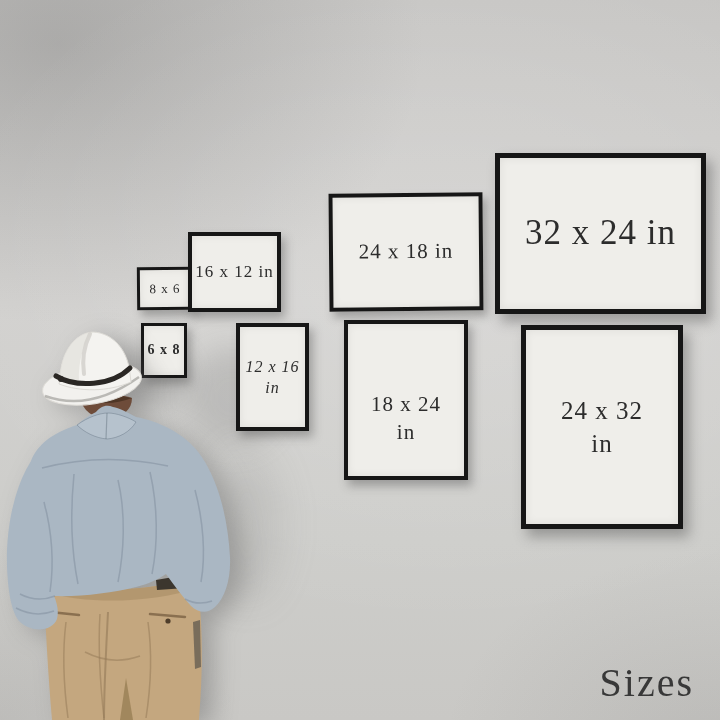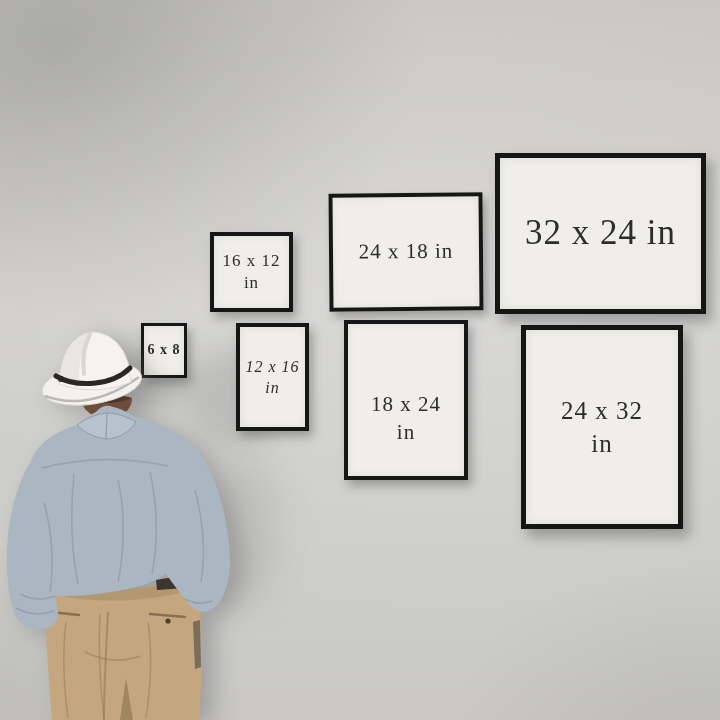--- a/index.html
+++ b/index.html
@@ -27,21 +27,21 @@
   }
   .size-label{
     text-align:center;color:#2c2c2c;letter-spacing:1px;line-height:1.32;
     font-family:"Liberation Serif", serif;
   }
   .size-label span{display:block;}
   .f1{left:137px;top:267px;width:56px;height:43px;border-width:3px;transform:rotate(-.5deg);}
   .f1 .size-label{font-size:13px;}
   .f2{left:141px;top:323px;width:46px;height:55px;border-width:3px;}
   .f2 .size-label{font-size:14px;font-weight:bold;}
-  .f3{left:210px;top:232px;width:83px;height:80px;}
+  .f3{left:188px;top:232px;width:93px;height:80px;}
   .f3 .size-label{font-size:17px;}
   .f4{left:236px;top:323px;width:73px;height:108px;font-style:italic;}
   .f4 .size-label{font-size:16px;}
   .f5{left:329px;top:193px;width:154px;height:118px;transform:rotate(-.5deg);}
   .f5 .size-label{font-size:21px;}
   .f6{left:344px;top:320px;width:124px;height:160px;}
   .f6 .size-label{font-size:21px;margin-top:37px;}
   .f7{left:495px;top:153px;width:211px;height:161px;border-width:5px;box-shadow:6px 8px 12px rgba(70,70,70,.4), inset 0 0 10px rgba(0,0,0,.07);}
   .f7 .size-label{font-size:35px;}
   .f8{left:521px;top:325px;width:162px;height:204px;border-width:5px;box-shadow:6px 8px 12px rgba(70,70,70,.4), inset 0 0 10px rgba(0,0,0,.07);}
@@ -57,20 +57,26 @@
 </style>
 </head>
 <body>
 
 <div class="stage">
 
   <div class="wall-shadow ws1"></div>
   <div class="wall-shadow ws2"></div>
   <div class="wall-shadow ws3"></div>
 
+  <div class="frame f1">
+    <div class="size-label">
+      <span>8 x 6</span>
+        <span></span>
+    </div>
+  </div>
   <div class="frame f2">
     <div class="size-label">
       <span>6 x 8</span>
         <span></span>
     </div>
   </div>
   <div class="frame f3">
     <div class="size-label">
       <span>16 x 12 in</span>
         <span></span>
@@ -155,13 +161,14 @@
       <ellipse cx="92" cy="62" rx="50" ry="20" fill="#f2f1ee" stroke="#dddbd6" stroke-width="1" transform="rotate(-9 92 62)"></ellipse>
       <path d="M 45 74 Q 90 90 139 55" stroke="rgba(140,138,134,.55)" stroke-width="2.5" fill="none"></path>
       <path d="M 60 58 C 60 32 74 11 93 10 C 113 11 128 28 130 52 L 131 60 C 108 70 80 70 59 62 Z" fill="#f4f3f0" stroke="#dcdad5" stroke-width="1"></path>
       <path d="M 60 58 C 60 32 74 11 93 10 C 83 22 78 40 79 60 C 71 61 64 60 60 58 Z" fill="#e3e1dc" opacity=".75"></path>
       <path d="M 90 12 C 84 24 82 38 84 52" stroke="#d5d3ce" stroke-width="4" stroke-linecap="round" fill="none" opacity=".9"></path>
       <path d="M 56 54 C 76 66 112 64 130 46" stroke="#2a2724" stroke-width="5" fill="none" stroke-linecap="round"></path>
       <circle cx="61" cy="57" r="3" fill="#2a2724"></circle>
     </g>
   </svg>
 
+  <div class="title">Sizes</div>
 </div>
 
 </body></html>

